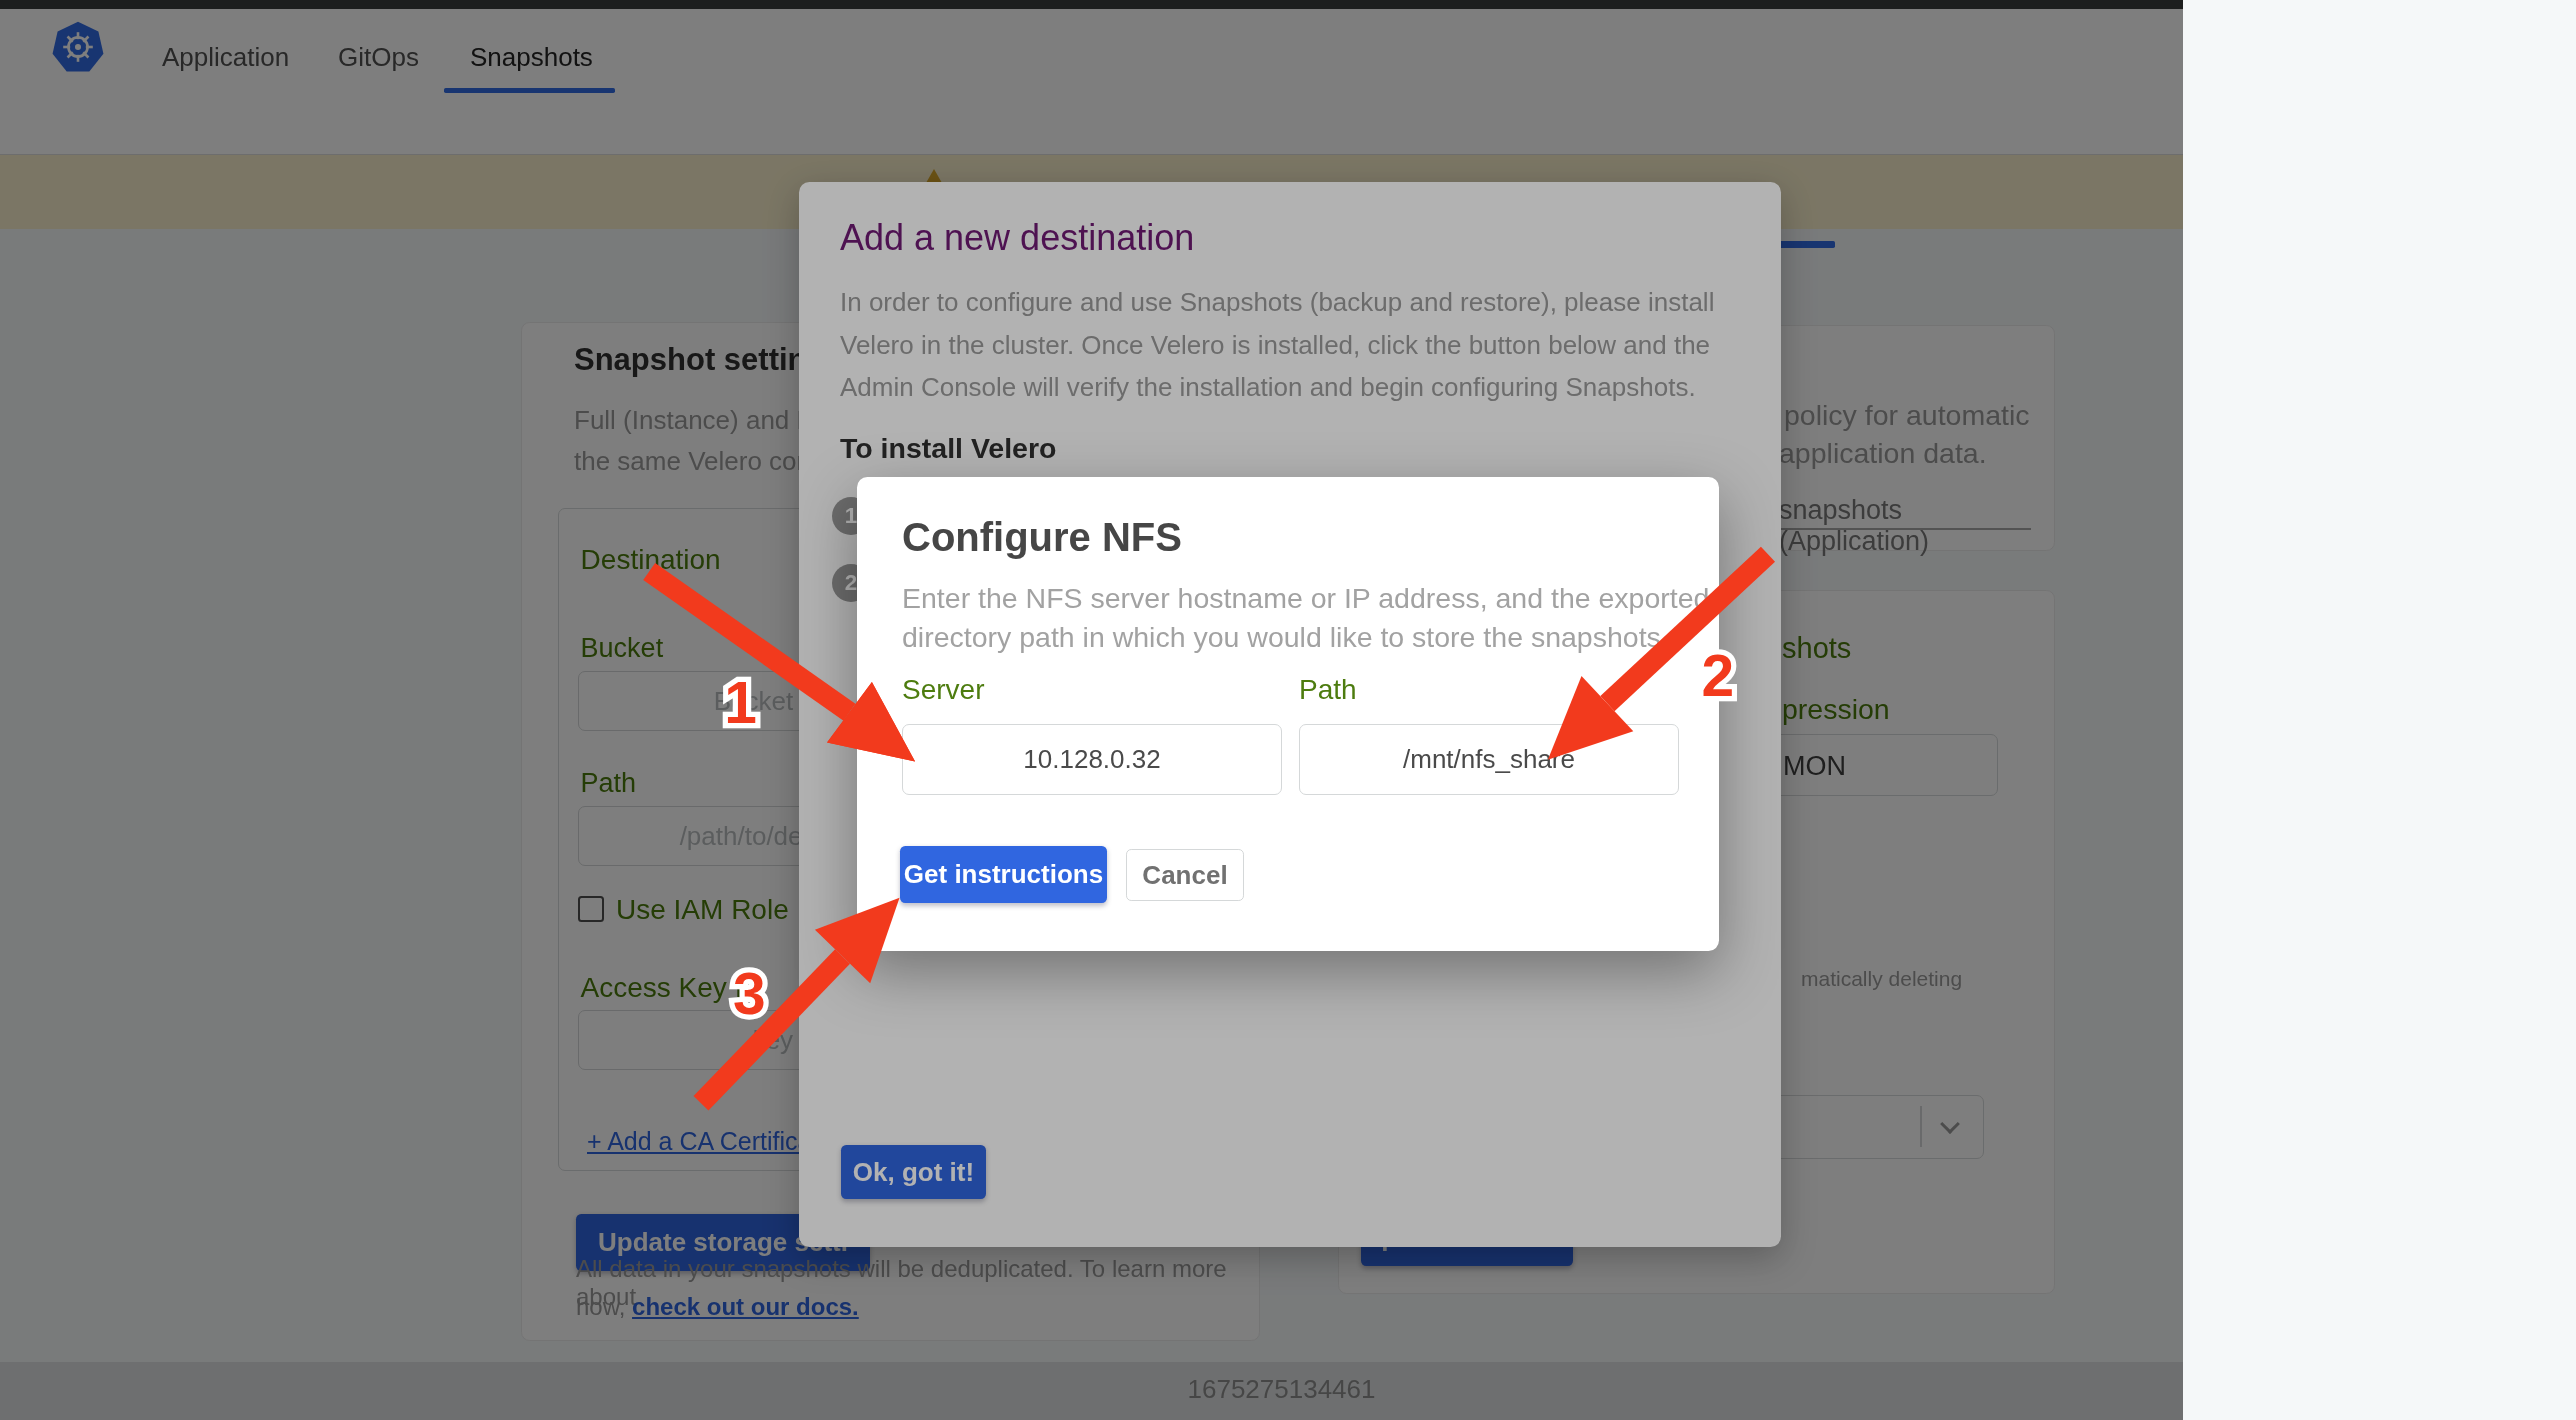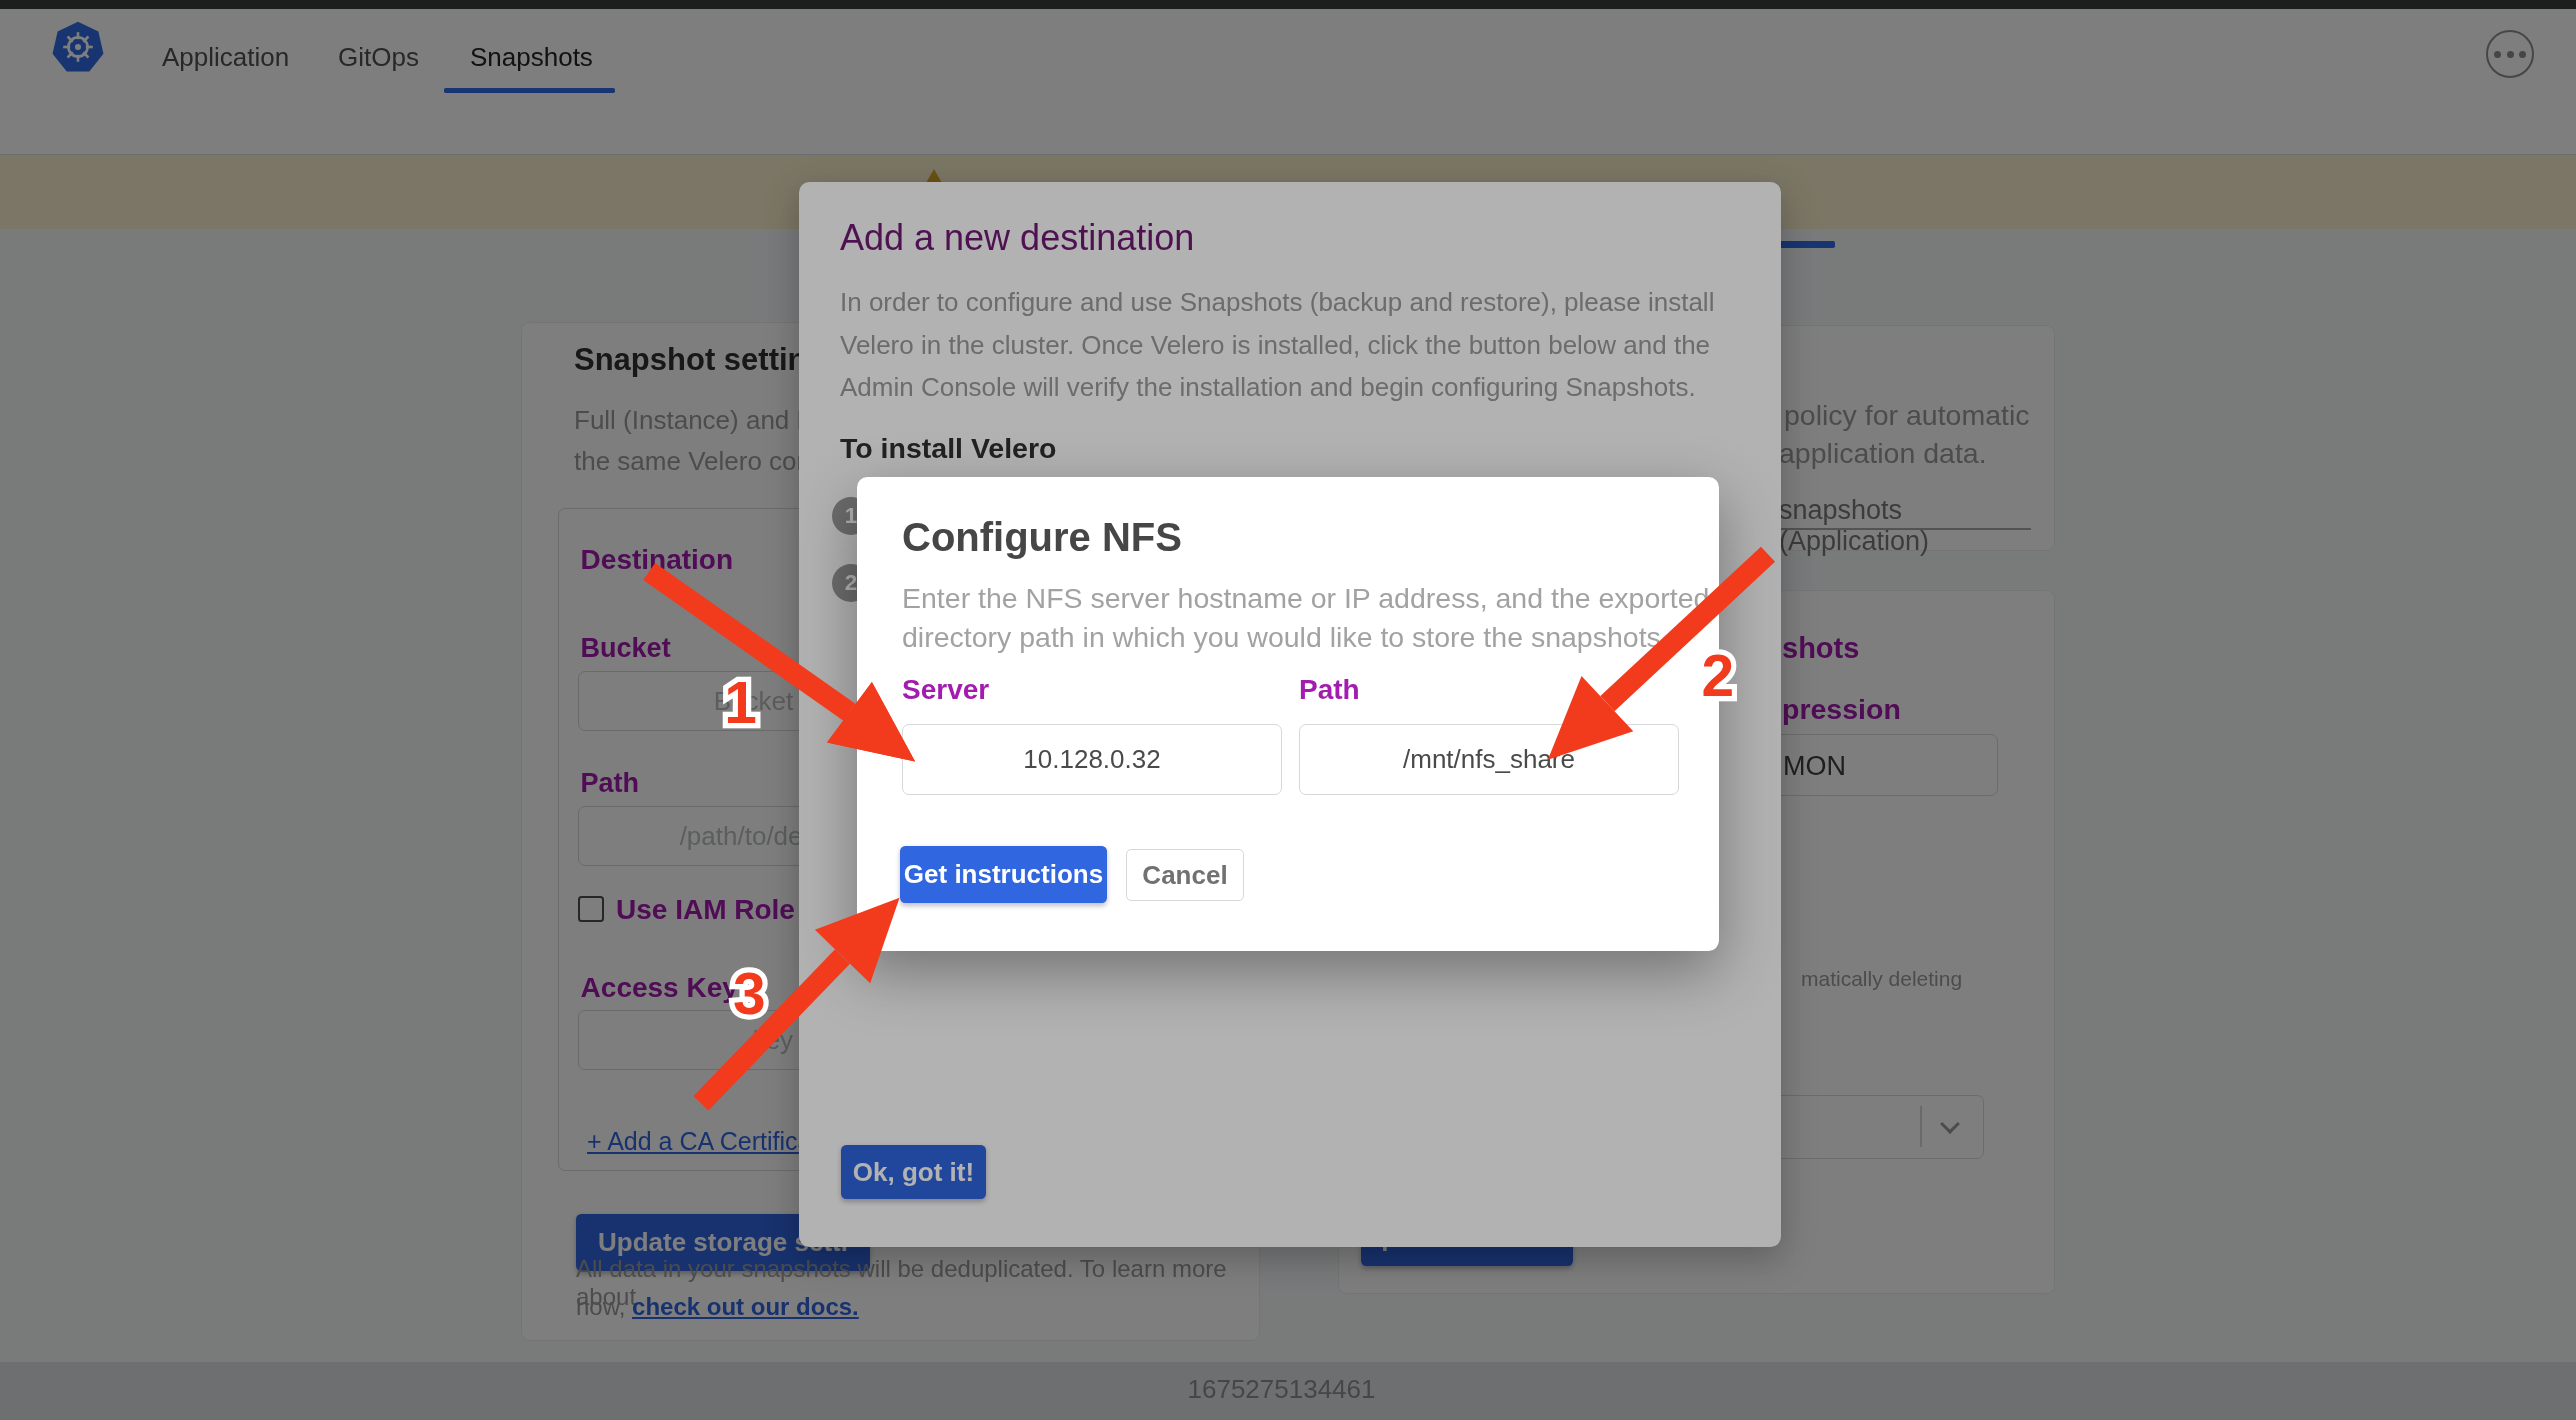--- a/index.html
+++ b/index.html
@@ -1,18 +1,18 @@
 <!DOCTYPE html>
 <html style="font-size:14px"><head>
 <meta charset="utf-8">
 <style>
   * { margin:0; padding:0; box-sizing:border-box; }
   html,body { width:2576px; height:1421px; }
   body { font-family:"Liberation Sans","DejaVu Sans",sans-serif; background:#f5f8f9; }
-  .stage { position:relative; width:2576px; height:1421px; overflow:hidden; background:#f5f8f9; }
+  .stage { position:relative; width:2183px; height:1421px; overflow:hidden; background:#f5f8f9; }
   .abs { position:absolute; }
 
   
   .topstrip { left:0; top:0; width:2576px; height:8.6px; background:#3b3d3e; }
   .header { left:0; top:8.6px; width:2576px; height:85px; background:#ffffff; border-bottom:0.9px solid #e7e7e7; }
   .nav-item { top:33px; font-size:26px; color:#525252; cursor:pointer; }
   .nav-item.active { color:#262626; font-weight:500; }
   .nav-underline { top:79px; height:5.2px; background:#326de6; border-radius:1.7px; }
   .menu-circle { left:2486px; top:21.6px; width:48px; height:48px; border:2.6px solid #8f8f8f; border-radius:50%;
                  display:flex; align-items:center; justify-content:center; gap:5.2px; }
@@ -28,21 +28,21 @@
                    border-left:12px solid transparent; border-right:12px solid transparent;
                    border-bottom:21px solid #d9a728; }
 
   .footer { left:0; top:1362px; width:2576px; height:59px; background:#dfe2e3; }
   .timestamp { left:1152px; top:1374px; width:259px; text-align:center; font-size:26px; color:#8f8f8f; }
 
   
   .card { background:#ffffff; border:0.9px solid #ececec; border-radius:8.6px; }
   .h-title { font-size:31px; font-weight:700; color:#323232; }
   .gray { color:#9b9b9b; }
-  .label { font-size:27px; font-weight:700; color:#a21caf; }
+  .label { font-size:27px; font-weight:400; color:#4d7c0f; }
   .t-input { border:1.7px solid #d5d8d9; border-radius:7px; background:#fff; font-size:26px; color:#4a4a4a;
              padding:0 19px; font-family:inherit; width:100%; height:100%; outline:none;text-align:center; }
   .t-input::placeholder { color:#b9bdbf; }
   .btn-blue { background:#3066e0; color:#ffffff; font-weight:700; font-size:26px; border:none; border-radius:5.2px;
               display:flex; align-items:center; justify-content:center; cursor:pointer; font-family:inherit;
               box-shadow:0 2.6px 5.2px rgba(0,0,40,0.25); white-space:nowrap; overflow:hidden; }
   .btn-outline { background:#ffffff; color:#3066e0; font-weight:700; font-size:26px; border:1.7px solid #3066e0;
                  border-radius:5.2px; display:flex; align-items:center; justify-content:center; cursor:pointer; font-family:inherit; }
   .btn-plain { background:#ffffff; color:#717171; font-weight:700; font-size:26px; border:1.7px solid #d5d8d9;
                border-radius:5.2px; display:flex; align-items:center; justify-content:center; cursor:pointer; font-family:inherit; }

